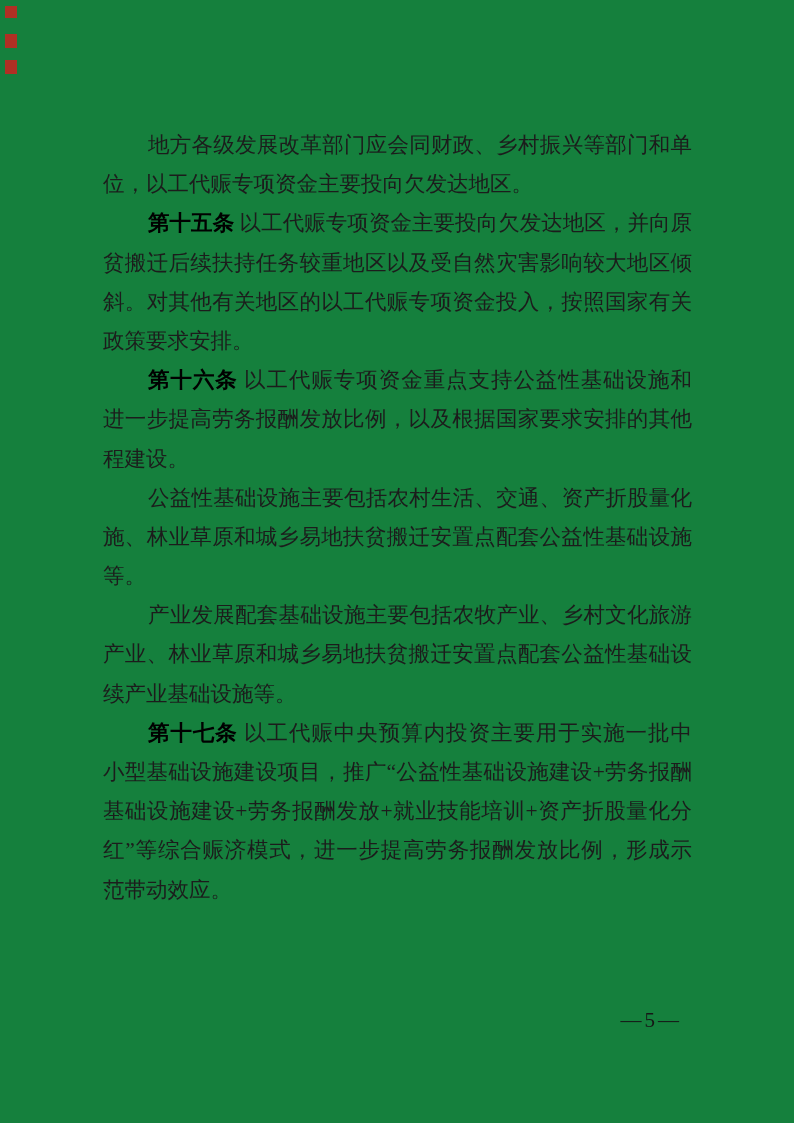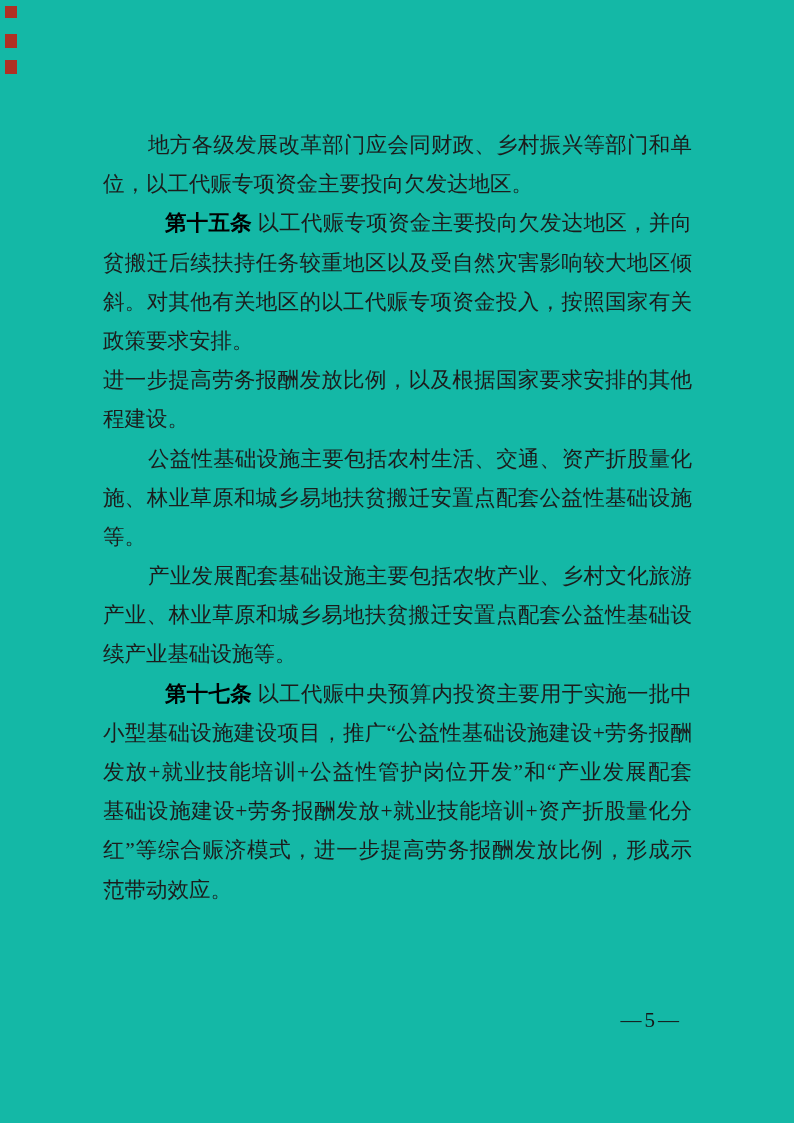--- a/index.html
+++ b/index.html
@@ -1,20 +1,20 @@
 <!DOCTYPE html>
 <html><head>
 <meta charset="utf-8">
 <style>
   html, body { margin: 0; padding: 0; }
   .page {
     position: relative;
     width: 794px;
     height: 1123px;
-    background: #14b8a6;
+    background: #15803d;
     overflow: hidden;
     font-family: "Liberation Serif", serif;
     color: #1c1c1c;
   }
   .doc {
     position: absolute;
     left: 103px;
     top: 126px;
     width: 589px;
     font-size: 21.5px;
@@ -25,21 +25,20 @@
     text-align: justify;
     text-align-last: justify;
     -moz-text-align-last: justify;
     overflow: hidden;
   }
   .line.indent { padding-left: 45px; }
   .line.last { text-align-last: left; -moz-text-align-last: left; }
   .term {
     font-weight: 700;
     color: #000000;
-    margin-left: 17px;
   }
   .pagenum {
     position: absolute;
     top: 1009px;
     right: 112px;
     font-size: 21px;
     letter-spacing: 3px;
     line-height: 22px;
     color: #161616;
   }
@@ -54,29 +53,29 @@
       <div class="mark" style="left: 5px; top: 34px; width: 12px; height: 14px; background: rgb(176, 48, 36);"></div>
       <div class="mark" style="left: 5px; top: 60px; width: 12px; height: 14px; background: rgb(176, 48, 36);"></div>
     </div>
   <div class="doc">
       <div class="line indent"><span>地方各级发展改革部门应会同财政、乡村振兴等部门和单</span></div>
       <div class="line last"><span>位，以工代赈专项资金主要投向欠发达地区。</span></div>
       <div class="line indent"><span class="term">第十五条</span><span> 以工代赈专项资金主要投向欠发达地区，并向原</span></div>
       <div class="line"><span>贫搬迁后续扶持任务较重地区以及受自然灾害影响较大地区倾</span></div>
       <div class="line"><span>斜。对其他有关地区的以工代赈专项资金投入，按照国家有关</span></div>
       <div class="line last"><span>政策要求安排。</span></div>
+      <div class="line indent"><span class="term">第十六条</span><span> 以工代赈专项资金重点支持公益性基础设施和</span></div>
       <div class="line"><span>进一步提高劳务报酬发放比例，以及根据国家要求安排的其他工</span></div>
       <div class="line last"><span>程建设。</span></div>
       <div class="line indent"><span>公益性基础设施主要包括农村生活、交通、资产折股量化分</span></div>
       <div class="line"><span>施、林业草原和城乡易地扶贫搬迁安置点配套公益性基础设施</span></div>
       <div class="line last"><span>等。</span></div>
       <div class="line indent"><span>产业发展配套基础设施主要包括农牧产业、乡村文化旅游</span></div>
       <div class="line"><span>产业、林业草原和城乡易地扶贫搬迁安置点配套公益性基础设施</span></div>
       <div class="line last"><span>续产业基础设施等。</span></div>
       <div class="line indent"><span class="term">第十七条</span><span> 以工代赈中央预算内投资主要用于实施一批中</span></div>
       <div class="line"><span>小型基础设施建设项目，推广“公益性基础设施建设+劳务报酬</span></div>
-      <div class="line"><span>发放+就业技能培训+公益性管护岗位开发”和“产业发展配套</span></div>
       <div class="line"><span>基础设施建设+劳务报酬发放+就业技能培训+资产折股量化分</span></div>
       <div class="line"><span>红”等综合赈济模式，进一步提高劳务报酬发放比例，形成示</span></div>
       <div class="line last"><span>范带动效应。</span></div>
     </div>
   <div class="pagenum">—5—</div>
 </div>
 
 </body></html>

